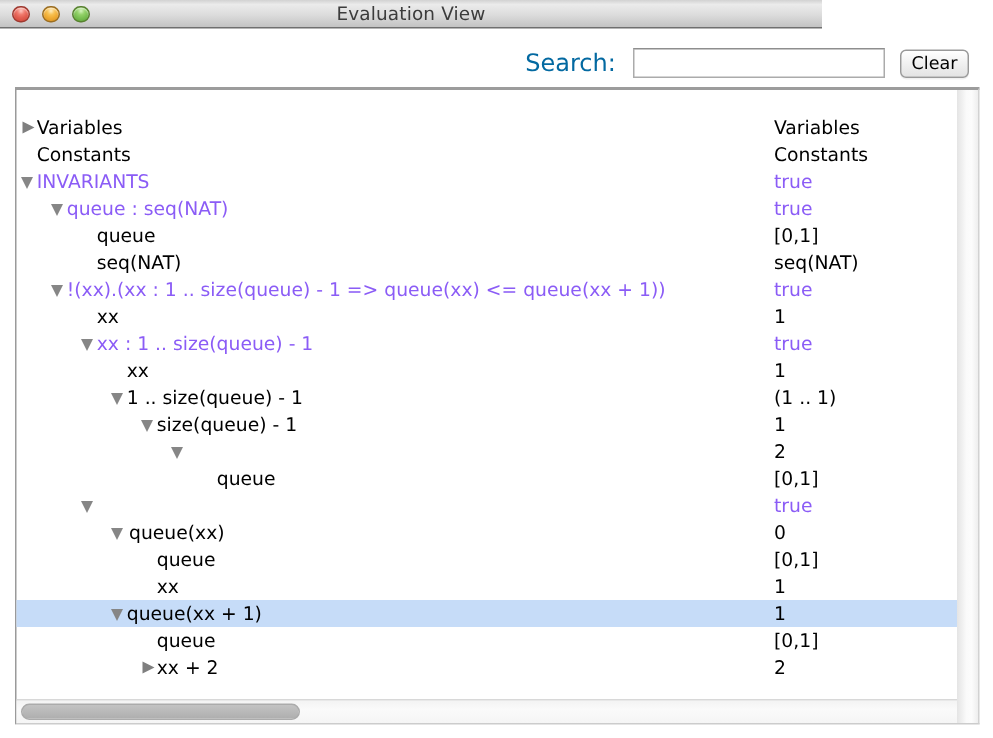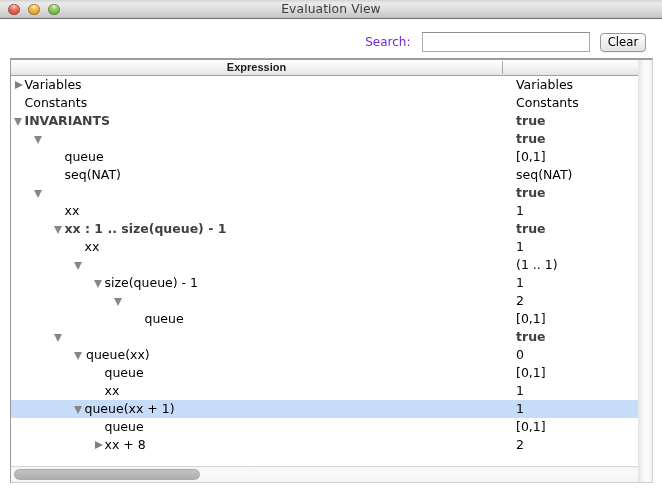--- a/index.html
+++ b/index.html
@@ -6,21 +6,21 @@
   html, body { width: 662px; height: 492px; }
   body {
     position: relative;
     background: #ffffff;
     font-family: "DejaVu Sans", sans-serif;
     -webkit-font-smoothing: antialiased;
     overflow: hidden;
   }
   
   .titlebar {
-    position: absolute; left: 0; top: 0; width: 662px; height: 19px;
+    position: absolute; left: 0; top: 0; width: 548px; height: 19px;
     background: linear-gradient(#d2d2d2 0px, #ebebeb 3px, #dcdcdc 55%, #c3c3c3 100%);
     border-bottom: 1px solid #6f6f6f;
   }
   .titlebar-title {
     position: absolute; left: 0; right: 0; top: 0; height: 18px;
     text-align: center; font-size: 12.3px; line-height: 18px;
     color: #3c3c3c; letter-spacing: 0.1px;
   }
   .traffic { position: absolute; top: 3.5px; width: 11.5px; height: 11.5px; border-radius: 50%; }
   .traffic.red {
@@ -37,21 +37,21 @@
   }
   .traffic.green {
     left: 48px;
     background: radial-gradient(circle at 50% 25%, #d8f5c2 0%, #94d26a 30%, #7cc254 55%, #5ba136 100%);
     border: 0.5px solid #57812f;
     box-shadow: inset 0 1px 1px rgba(255,255,255,0.55);
   }
   
   .search-label {
     position: absolute; top: 33px; right: 251.5px; height: 18px;
-    font-size: 12px; line-height: 18px; color: #6d28d9;
+    font-size: 16px; line-height: 18px; color: #0369a1;
   }
   .search-input {
     position: absolute; left: 422px; top: 32px; width: 168px; height: 20px;
     background: #fff;
     border: 1px solid #ababab; border-top-color: #8e8e8e;
     font-family: "DejaVu Sans", sans-serif; font-size: 12px; padding: 0 4px;
     outline: none;
   }
   .clear-button {
     position: absolute; left: 600px; top: 33px; width: 46px; height: 19px;
@@ -91,21 +91,21 @@
   .tree-row { position: relative; width: 100%; height: 18px; text-align: center; }
   .tree-row.selected { background: #c6dcf8; padding-left: 33px; }
   .row-expr {
     position: absolute; top: 0; height: 18px; line-height: 18.5px;
     font-size: 12.5px; color: #000; white-space: pre;
   }
   .row-value {
     position: absolute; left: 505px; top: 0; height: 18px; line-height: 18.5px;
     font-size: 12.5px; color: #000; white-space: pre;
   }
-  .green { color: #404040; font-weight: bold; }
+  .green { color: #8b5cf6; }
   .arrow { position: absolute; top: 0; width: 10px; height: 18px; }
   .arrow.down::before {
     content: ""; position: absolute; left: 0; top: 5.5px;
     border-left: 4.5px solid transparent; border-right: 4.5px solid transparent;
     border-top: 8px solid #868686;
   }
   .arrow.right::before {
     content: ""; position: absolute; left: 1px; top: 4.5px;
     border-top: 4.7px solid transparent; border-bottom: 4.7px solid transparent;
     border-left: 8.5px solid #7f7f7f;
@@ -135,70 +135,69 @@
   <span class="traffic yellow"></span>
   <span class="traffic green"></span>
   <div class="titlebar-title">Evaluation View</div>
 </div>
 
 <div class="search-label">Search:</div>
 <input class="search-input" type="text" value="" style="">
 <div class="clear-button">Clear</div>
 
 <div class="table">
-  <div class="table-header">
-    <div class="col-header-expression">Expression</div>
-    <div class="header-divider"></div>
-  </div>
   <div class="tree-rows" id="tree-rows">
       <div class="tree-row">
         <span class="arrow right" style="left: 2.5px;"></span>
         <span class="row-expr" style="left: 13.5px;">Variables</span>
         <span class="row-value">Variables</span>
       </div>
       <div class="tree-row">
         <span class="row-expr" style="left: 13.5px;">Constants</span>
         <span class="row-value">Constants</span>
       </div>
       <div class="tree-row">
         <span class="arrow down" style="left: 2.5px;"></span>
         <span class="row-expr green" style="left: 13.5px;">INVARIANTS</span>
         <span class="row-value green">true</span>
       </div>
       <div class="tree-row">
         <span class="arrow down" style="left: 22.5px;"></span>
+        <span class="row-expr green" style="left: 33.5px;">queue : seq(NAT)</span>
         <span class="row-value green">true</span>
       </div>
       <div class="tree-row">
         <span class="row-expr" style="left: 53.5px;">queue</span>
         <span class="row-value">[0,1]</span>
       </div>
       <div class="tree-row">
         <span class="row-expr" style="left: 53.5px;">seq(NAT)</span>
         <span class="row-value">seq(NAT)</span>
       </div>
       <div class="tree-row">
         <span class="arrow down" style="left: 22.5px;"></span>
+        <span class="row-expr green" style="left: 33.5px;">!(xx).(xx : 1 .. size(queue) - 1 =&gt; queue(xx) &lt;= queue(xx + 1))</span>
         <span class="row-value green">true</span>
       </div>
       <div class="tree-row">
         <span class="row-expr" style="left: 53.5px;">xx</span>
         <span class="row-value">1</span>
       </div>
       <div class="tree-row">
         <span class="arrow down" style="left: 42.5px;"></span>
         <span class="row-expr green" style="left: 53.5px;">xx : 1 .. size(queue) - 1</span>
         <span class="row-value green">true</span>
       </div>
       <div class="tree-row">
         <span class="row-expr" style="left: 73.5px;">xx</span>
         <span class="row-value">1</span>
       </div>
       <div class="tree-row">
         <span class="arrow down" style="left: 62.5px;"></span>
+        <span class="row-expr" style="left: 73.5px;">1 .. size(queue) - 1</span>
         <span class="row-value">(1 .. 1)</span>
       </div>
       <div class="tree-row">
         <span class="arrow down" style="left: 82.5px;"></span>
         <span class="row-expr" style="left: 93.5px;">size(queue) - 1</span>
         <span class="row-value">1</span>
       </div>
       <div class="tree-row">
         <span class="arrow down" style="left: 102.5px;"></span>
         <span class="row-value">2</span>
@@ -228,21 +227,21 @@
         <span class="arrow down" style="left: 62.5px;"></span>
         <span class="row-expr" style="left: 73.5px;">queue(xx + 1)</span>
         <span class="row-value">1</span>
       </div>
       <div class="tree-row">
         <span class="row-expr" style="left: 93.5px;">queue</span>
         <span class="row-value">[0,1]</span>
       </div>
       <div class="tree-row">
         <span class="arrow right" style="left: 82.5px;"></span>
-        <span class="row-expr" style="left: 93.5px;">xx + 8</span>
+        <span class="row-expr" style="left: 93.5px;">xx + 2</span>
         <span class="row-value">2</span>
       </div>
     </div>
   <div class="vscroll"></div>
   <div class="hscroll">
     <div class="hscroll-thumb"></div>
   </div>
 </div>
 
 </body></html>

